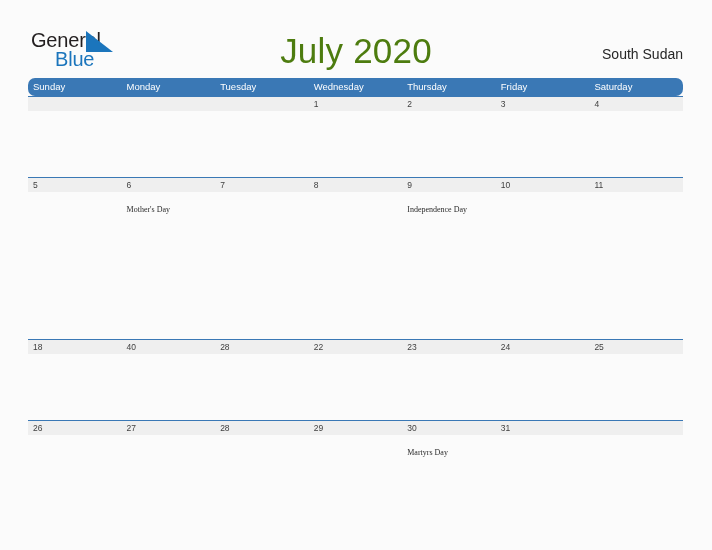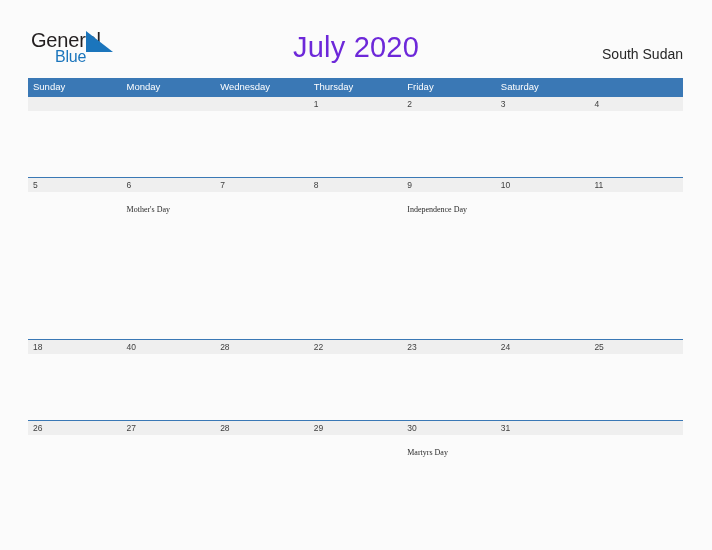--- a/index.html
+++ b/index.html
@@ -45,41 +45,41 @@
     top: 0;
     font-size: 20px;
     color: #231f20;
     letter-spacing: -0.2px;
     font-family: "Liberation Sans", sans-serif;
   }
   .logo-blue {
     position: absolute;
     left: 24px;
     top: 19px;
-    font-size: 16px;
+    font-size: 20px;
     color: #1b75bc;
     letter-spacing: -0.2px;
     font-family: "Liberation Sans", sans-serif;
   }
   .logo-flag {
     position: absolute;
     left: 55px;
     top: 1px;
     width: 27px;
     height: 21px;
   }
 
   .cal-title {
     position: absolute;
     left: 0;
     top: 31px;
     width: 712px;
     text-align: center;
-    font-size: 29px;
-    color: #6d28d9;
+    font-size: 35px;
+    color: #4d7c0f;
     font-family: "Liberation Sans", sans-serif;
     font-weight: normal;
     letter-spacing: 0.2px;
   }
 
   .region {
     position: absolute;
     right: 29px;
     top: 46px;
     font-size: 14px;
@@ -93,20 +93,21 @@
     left: 28px;
     top: 78px;
     width: 655px;
   }
 
   .dow-row {
     display: flex;
     width: 655px;
     height: 18px;
     background: #3a78b5;
+    border-radius: 7px;
   }
   .dow-cell {
     width: 93.57px;
     box-sizing: border-box;
     padding-left: 5px;
     font-size: 9.5px;
     color: #ffffff;
     line-height: 18px;
     font-family: "Liberation Sans", sans-serif;
     white-space: nowrap;
@@ -178,20 +179,21 @@
 
     <div class="region">South Sudan</div>
 
   </div>
 
   <div class="calendar">
 
     <div class="dow-row">
       <div class="dow-cell">Sunday</div>
       <div class="dow-cell">Monday</div>
+      <div class="dow-cell">Tuesday</div>
       <div class="dow-cell">Wednesday</div>
       <div class="dow-cell">Thursday</div>
       <div class="dow-cell">Friday</div>
       <div class="dow-cell">Saturday</div>
     </div>
 
     <div class="week">
       <div class="week-band">
         <div class="daynum-cell"></div>
         <div class="daynum-cell"></div>

